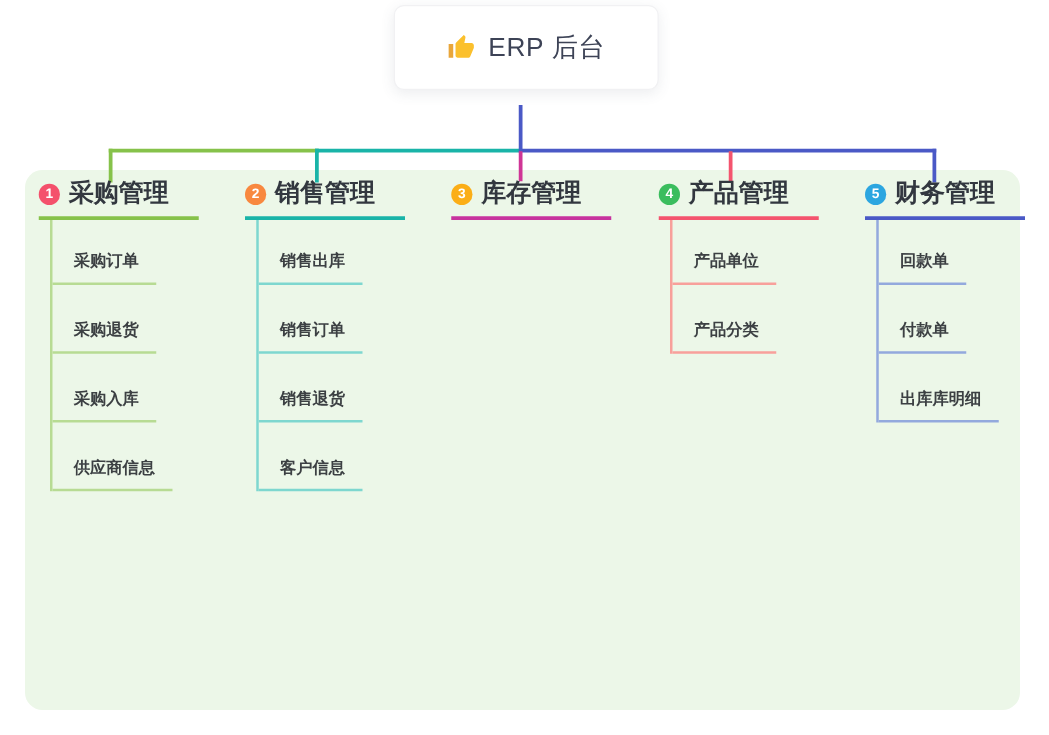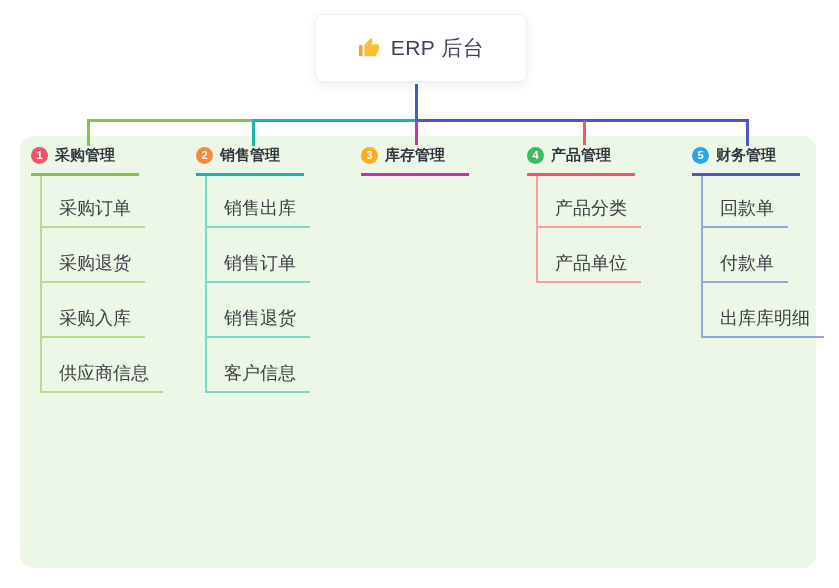--- a/index.html
+++ b/index.html
@@ -6,40 +6,40 @@
   body{font-family:"Liberation Sans","DejaVu Sans",sans-serif;}
   .stage{position:relative;width:839px;height:588px;background:#ffffff;overflow:hidden;}
 
   .panel{position:absolute;left:20px;top:136px;width:796px;height:432px;
          background:#ecf7e8;border-radius:14px;}
 
   
   .conn{position:absolute;}
 
   
-  .root-node{position:absolute;left:315px;top:14px;width:210px;height:66px;
+  .root-node{position:absolute;left:315px;top:4px;width:210px;height:66px;
              background:#ffffff;border:1px solid #f1f1f3;border-radius:8px;
              box-shadow:0 3px 10px rgba(80,90,110,.10);
              display:flex;align-items:center;justify-content:center;gap:11px;}
   .root-title{font-size:21px;color:#3d4356;font-weight:500;letter-spacing:.5px;}
 
   
   .branch{position:absolute;top:145px;}
   .bhead{display:flex;align-items:center;gap:7px;width:fit-content;
          padding:0 24px 8px 0;border-bottom:3px solid var(--line);}
   .badge{display:inline-flex;align-items:center;justify-content:center;flex:none;
          width:17px;height:17px;border-radius:50%;background:var(--badge);
          color:#ffffff;font-size:11px;font-weight:bold;line-height:1;}
-  .btitle{font-size:15px;font-weight:600;color:#32373f;white-space:nowrap;line-height:20px;}
+  .btitle{font-size:20px;font-weight:600;color:#32373f;white-space:nowrap;line-height:20px;}
   .children{list-style:none;margin:0 0 0 9px;padding:0;
             border-left:2px solid var(--light);}
   .child{width:fit-content;padding:26px 14px 8px 17px;
          border-bottom:2px solid var(--light);}
   .child:first-child{padding-top:23px;}
-  .child span{font-size:18px;color:#3c4043;white-space:nowrap;line-height:19px;}
+  .child span{font-size:13px;color:#3c4043;white-space:nowrap;line-height:19px;font-weight:bold;}
 </style>
 </head>
 <body>
 
 <div class="stage">
 
   <div class="panel"></div>
 
   <div class="conn" style="left: 415px; top: 84px; width: 3px; height: 37px; background: rgb(74, 89, 198);"></div>
   <div class="conn" style="left: 87px; top: 119px; width: 168px; height: 3px; background: rgb(134, 194, 74);"></div>
@@ -91,22 +91,22 @@
       <span class="btitle">库存管理</span>
     </header>
   </section>
 
   <section class="branch" style="left: 527px; --badge: #3bbd5e; --line: #f4546e; --light: #f8a09b;">
     <header class="bhead">
       <span class="badge">4</span>
       <span class="btitle">产品管理</span>
     </header>
     <ul class="children">
+      <li class="child"><span>产品单位</span></li>
       <li class="child"><span>产品分类</span></li>
-      <li class="child"><span>产品单位</span></li>
     </ul>
   </section>
 
   <section class="branch" style="left: 692px; --badge: #2ca6e0; --line: #4a59c6; --light: #93a9dd;">
     <header class="bhead">
       <span class="badge">5</span>
       <span class="btitle">财务管理</span>
     </header>
     <ul class="children">
       <li class="child"><span>回款单</span></li>

